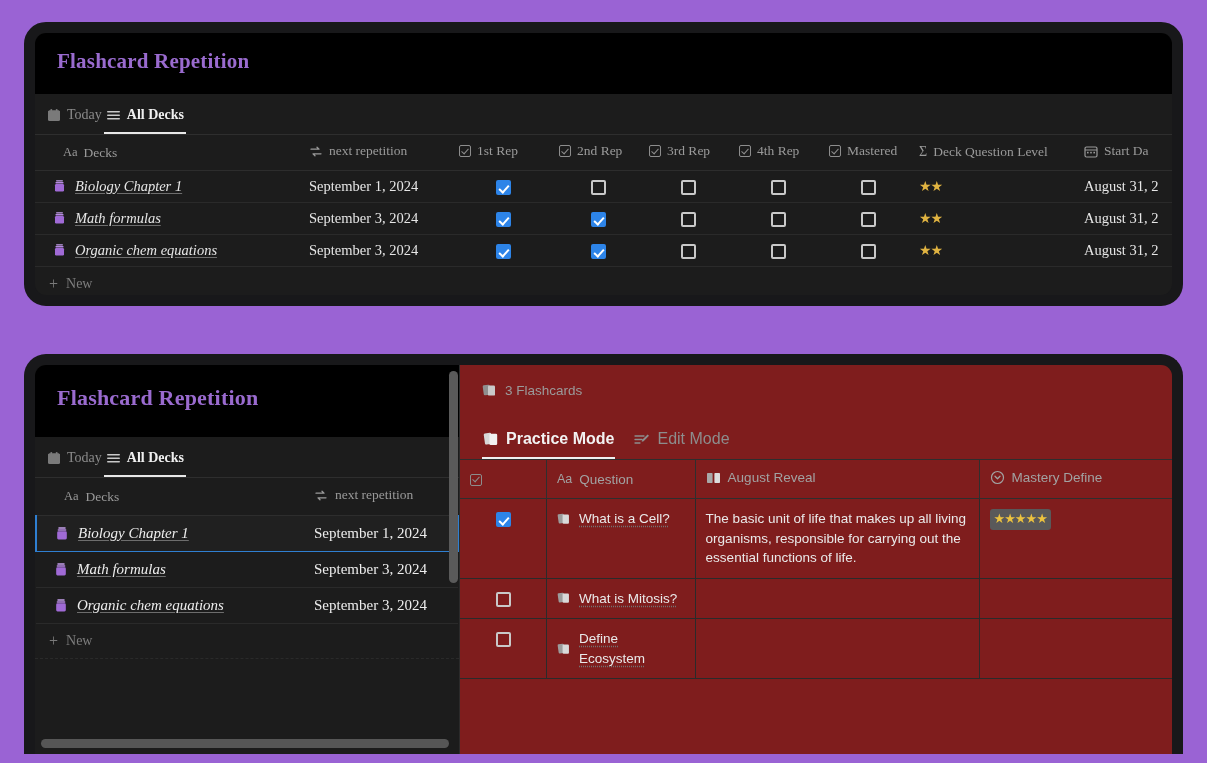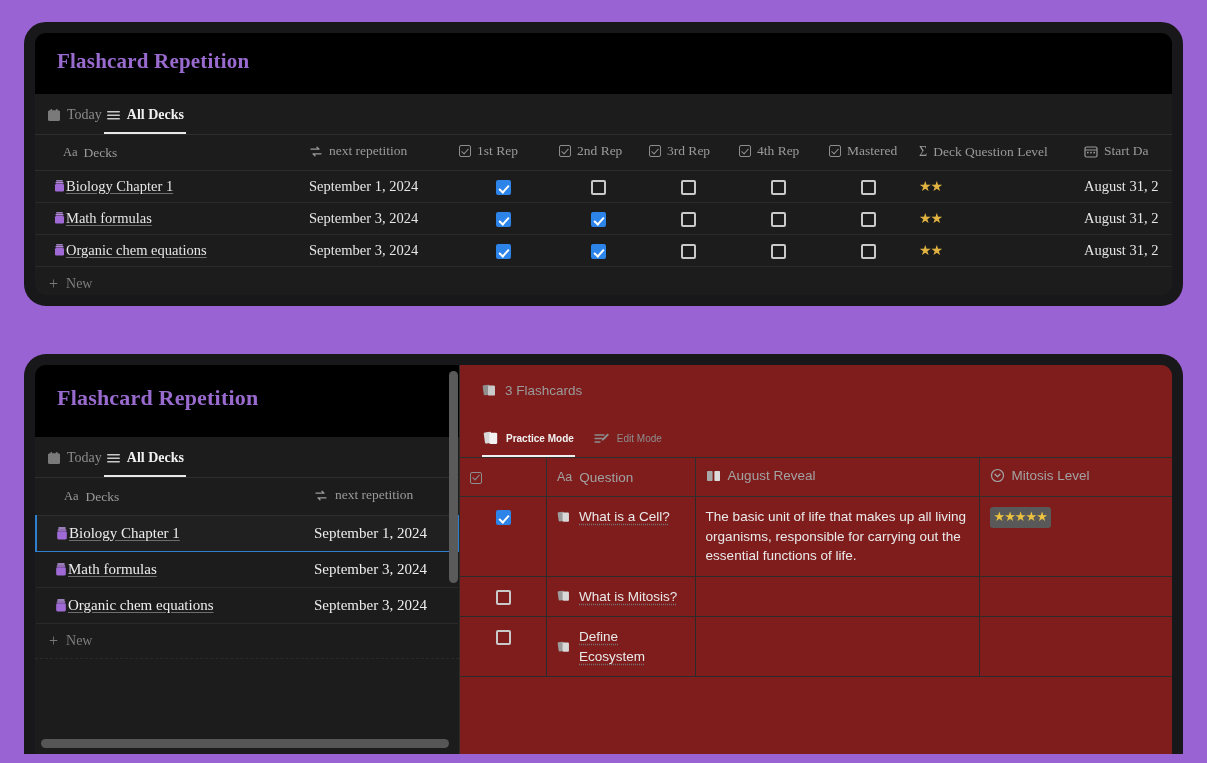--- a/index.html
+++ b/index.html
@@ -85,21 +85,21 @@
   .tbl th .hd { display: inline-flex; align-items: center; gap: 6px; }
   .tbl td {
     font-family: "Liberation Serif", serif;
     font-size: 14.5px;
     color: #e6e6e6;
     padding: 7px 6px;
     border-bottom: 1px solid #2a2a2a;
     white-space: nowrap;
     vertical-align: middle;
   }
-  .deck-cell { display: flex; align-items: center; padding-left: 12px; }
+  .deck-cell { display: flex; align-items: center; gap: 9px; padding-left: 12px; font-style: italic; }
   .deck-name { text-decoration: underline; text-decoration-color: #6d6d6d; text-underline-offset: 2px; }
 
   .new-row {
     font-family: "Liberation Serif", serif;
     font-size: 14px; color: #7d7d7d;
     padding: 9px 6px 9px 14px;
     display: flex; align-items: center; gap: 8px;
     border-bottom: 1px dashed #2a2a2a;
     cursor: pointer;
   }
@@ -172,21 +172,21 @@
   .rightpane {
     flex: 1; background: #7f1d1d; padding: 18px 0 0 0; overflow: hidden;
   }
   .rp-count {
     display: flex; align-items: center; gap: 8px;
     font-size: 13.5px; color: #9b9b9b; padding: 0 22px; margin-bottom: 30px;
   }
   .rp-title { font-size: 20px; font-weight: bold; color: #f2f2f2; padding: 0 22px; margin-bottom: 14px; }
   .rp-tabs { display: flex; align-items: center; gap: 18px; padding: 0 22px; border-bottom: 1px solid #2e2e2e; }
   .rp-tab {
-    display: flex; align-items: center; gap: 7px; font-size: 10px; color: #8d8d8d;
+    display: flex; align-items: center; gap: 7px; font-size: 16px; color: #8d8d8d;
     padding: 2px 1px 9px 1px; border-bottom: 2px solid transparent; cursor: pointer; white-space: nowrap;
   }
   .rp-tab.active { color: #f2f2f2; font-weight: bold; border-bottom-color: #efefef; }
 
   .cards-tbl { width: 100%; border-collapse: collapse; table-layout: fixed; }
   .cards-tbl th {
     font-weight: normal; font-size: 13.5px; color: #a2a2a2; text-align: left;
     padding: 10px 10px; border-bottom: 1px solid #2f2f2f; border-right: 1px solid #2f2f2f;
     white-space: nowrap;
   }
@@ -549,21 +549,21 @@
                 <span>August Reveal</span>
                 </span></th>
             <th>
               <span style="display:inline-flex;align-items:center;gap:7px;">
                 <span class="ico">
                   <svg width="15" height="15" viewBox="0 0 15 15">
                       <circle cx="7.5" cy="7.5" r="6" stroke="#a2a2a2" stroke-width="1.2" fill="none"></circle>
                       <path d="M5 6.2l2.5 2.6L10 6.2" stroke="#a2a2a2" stroke-width="1.3" fill="none" stroke-linecap="round" stroke-linejoin="round"></path>
                     </svg>
                   </span>
-                <span>Mitosis Level</span>
+                <span>Mastery Define</span>
                 </span></th>
           </tr>
         </thead>
         <tbody>
           <tr>
             <td class="c-center"><span class="cbox on"></span></td>
             <td>
               <span class="q-cell">
                 <span class="ico">
                   <svg width="14" height="14" viewBox="0 0 15 15">

